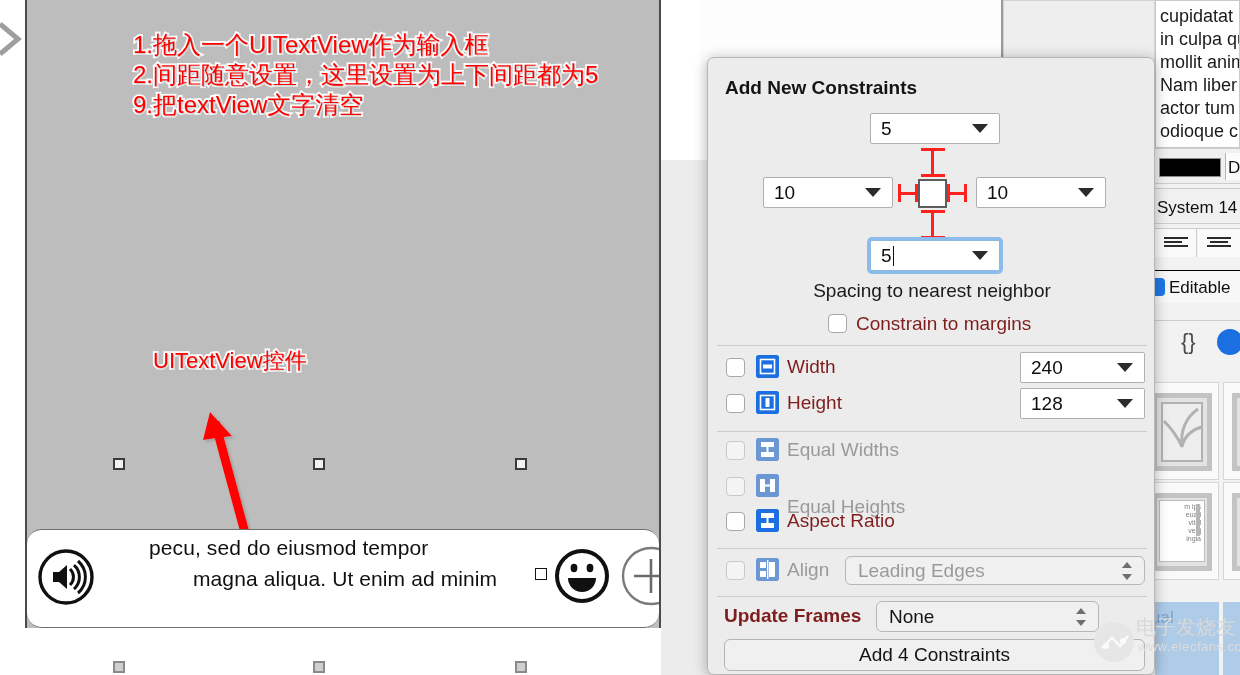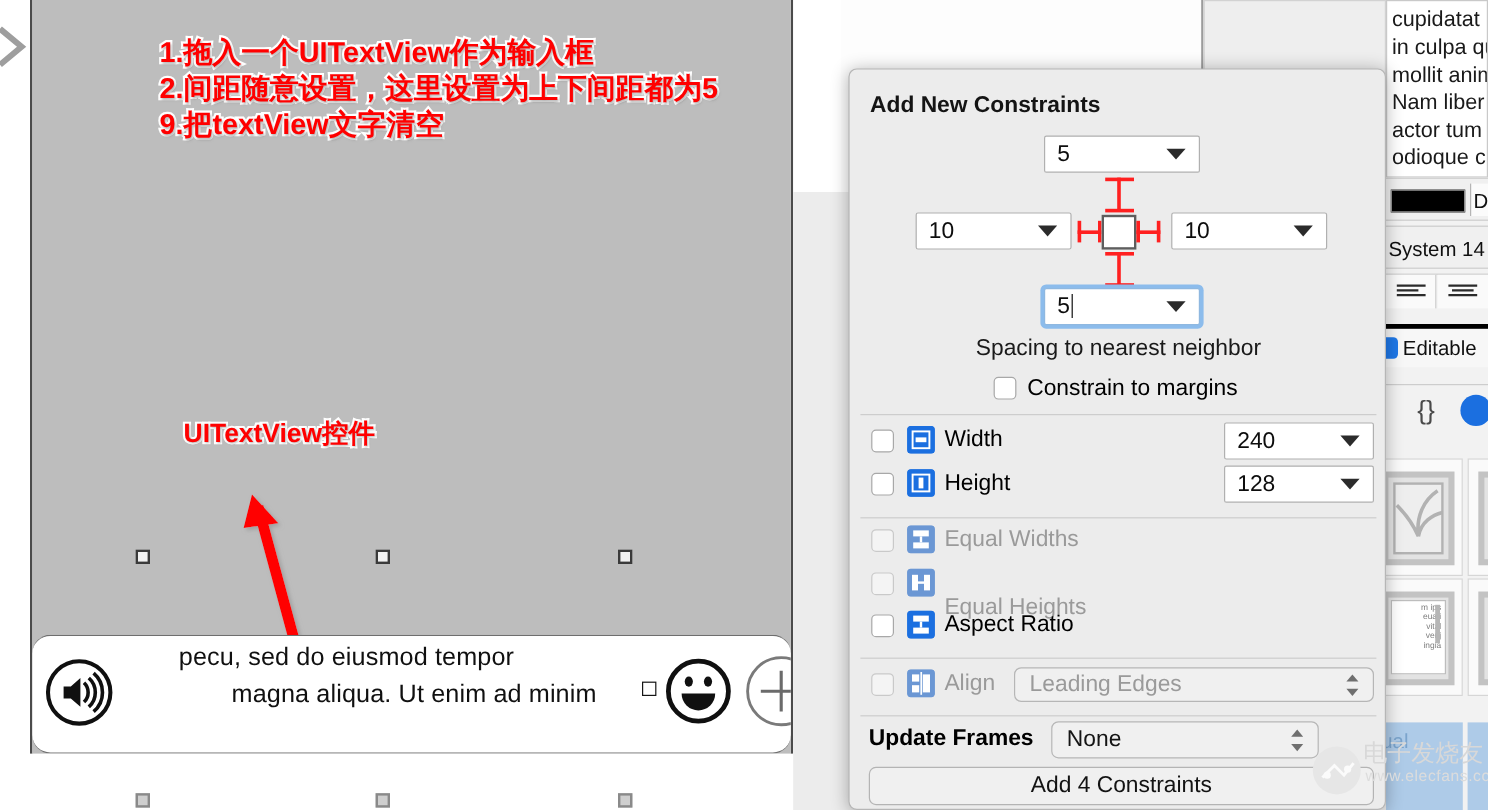--- a/index.html
+++ b/index.html
@@ -43,21 +43,21 @@
     position:absolute; width:12px; height:12px; background:#f2f2f2;
     border:2px solid #3a3a3a; box-sizing:border-box;
   }
   .below-handle {
     position:absolute; width:12px; height:12px; background:#cfcfcf;
     border:2px solid #8a8a8a; box-sizing:border-box;
   }
 
   
   .anno {
-    position:absolute; color:#ff0000; font-weight:bold; white-space:nowrap;
+    position:absolute; color:#ff0000; font-weight:normal; white-space:nowrap;
     -webkit-text-stroke: 3.6px #ffffff;
     paint-order: stroke fill;
     text-shadow: 1px 1px 2px rgba(120,120,120,.55);
   }
   .anno-lines { left:108px; top:30px; font-size:24px; line-height:30px; }
   .anno-widget { left:128px; top:346px; font-size:22px; }
 
   
   .mid-panel { position:absolute; left:661px; top:0; width:40px; height:675px; background:#ffffff; }
   .mid-panel2 { position:absolute; left:701px; top:0; width:300px; height:160px; background:#fdfdfd; border-right:2px solid #9b9b9b;}
@@ -73,21 +73,21 @@
     overflow:hidden; white-space:nowrap;
   }
   .insp-row { position:absolute; left:0; width:85px; background:#f0f0f0; border-top:1px solid #cdcdcd; border-bottom:1px solid #cdcdcd; }
   .color-swatch { position:absolute; left:4px; top:158px; width:60px; height:17px; background:#000000; border:1px solid #8d8d8d; }
   .de-box { position:absolute; left:70px; top:153px; width:15px; height:27px; border-left:1px solid #b5b5b5; background:#fbfbfb; }
   .de-text { position:absolute; left:73px; top:158px; font-size:17px; color:#101010; }
   .sys-text { position:absolute; left:2px; top:198px; font-size:17px; color:#101010; white-space:nowrap; }
   .align-btns { position:absolute; left:0px; top:228px; width:85px; height:28px; border-top:1px solid #cdcdcd; }
   .align-btn { position:absolute; top:0; width:42px; height:28px; background:#fafafa; border-right:1px solid #cdcdcd; box-sizing:border-box; }
   .align-lines { position:absolute; left:8px; top:7px; width:26px; height:14px; }
-  .editable-row { position:absolute; left:0; top:270px; width:85px; height:32px; background:#f7f7f7; border-top:4px solid #000000; }
+  .editable-row { position:absolute; left:0; top:270px; width:85px; height:32px; background:#f7f7f7; border-top:1px solid #000000; }
   .edit-check { position:absolute; left:-8px; top:7px; width:18px; height:18px; border-radius:4px; background:#1f78e8; }
   .edit-label { position:absolute; left:14px; top:7px; font-size:17px; color:#0f0f0f; white-space:nowrap; }
   .braces-row { position:absolute; left:0; top:320px; width:85px; height:46px; border-top:1px solid #cdcdcd; }
   .braces { position:absolute; left:26px; top:8px; font-size:22px; color:#4a4a4a; }
   .blue-circle { position:absolute; left:62px; top:8px; width:26px; height:26px; border-radius:50%; background:#1b6fe0; }
 
   .thumb-cell { position:absolute; background:#fafafa; border:1px solid #d6d6d6; box-sizing:border-box; }
   .thumb-inner { position:absolute; border:5px solid #c3c3c3; box-sizing:border-box; background:#e3e3e3; }
   .thumb-white { position:absolute; background:#ffffff; border:1px solid #bdbdbd; box-sizing:border-box; overflow:hidden;}
   .mini-text { font-size:7px; line-height:8px; color:#7d7d7d; text-align:right; padding:2px 3px 0 0; white-space:nowrap;}
@@ -123,21 +123,21 @@
   .label-center { position:absolute; width:448px; text-align:center; font-size:19px; color:#1a1a1a; }
   .divider { position:absolute; left:9px; width:430px; height:1px; background:#cdcdcd; }
 
   .chk {
     position:absolute; width:19px; height:19px; background:#ffffff;
     border:1px solid #a8a8a8; border-radius:4px; box-sizing:border-box;
   }
   .chk.dim { background:#f4f4f4; border-color:#c9c9c9; }
   .row-icon { position:absolute; width:23px; height:23px; background:#1b6fe0; border-radius:3px; }
   .row-icon.dim { background:#6b97d4; }
-  .row-label { position:absolute; font-size:19px; color:#000000; }
+  .row-label { position:absolute; font-size:19px; color:#7f1d1d; }
   .row-label.dim { color:#9a9a9a; }
 
   .stepper-box {
     position:absolute; background:#f0f0f0; border:1px solid #b6b6b6;
     border-radius:6px; box-sizing:border-box; display:flex; align-items:center;
   }
   .stepper-box .val { font-size:19px; color:#151515; padding-left:12px; flex:1; }
   .stepper-box.dim .val { color:#9a9a9a; }
   .chev { position:relative; width:18px; height:26px; margin-right:8px; }
   .chev::before, .chev::after {

